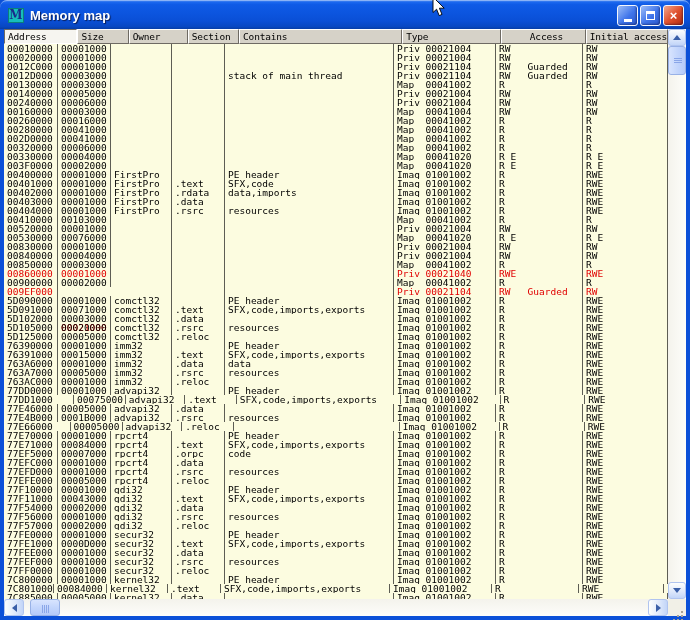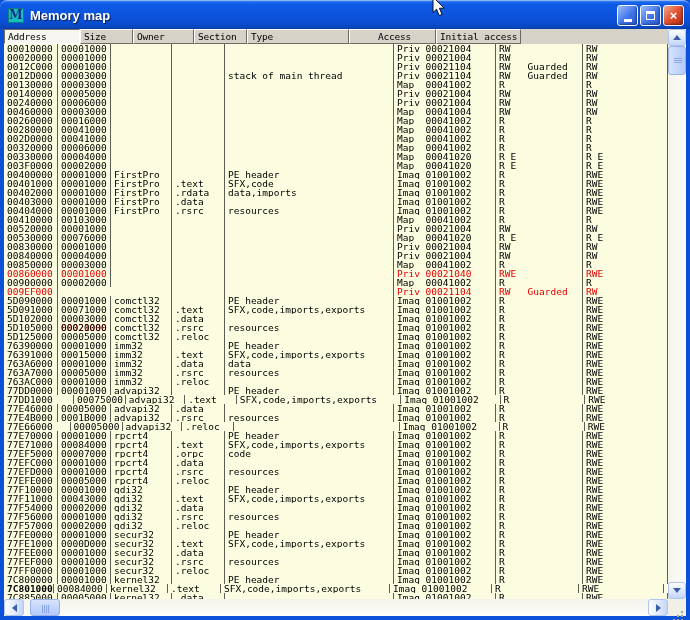--- a/index.html
+++ b/index.html
@@ -132,20 +132,21 @@
         </div>
     </div>
   </div>
 
   <div class="client">
     <div class="header-row" id="header-row">
         <div class="hcell selected" style="width: 76px;">Address</div>
         <div class="hcell" style="width: 53px;">Size</div>
         <div class="hcell" style="width: 61px;">Owner</div>
         <div class="hcell" style="width: 53px;">Section</div>
+        <div class="hcell" style="width: 169px;">Contains</div>
         <div class="hcell" style="width: 102px;">Type</div>
         <div class="hcell" style="width: 87px; padding-left: 28px;">Access</div>
         <div class="hcell" style="width: 85px;">Initial access</div>
       </div>
     <div class="rows" id="rows">
         <div class="row">
           <div class="cell" style="width: 54px;">00010000</div>
           <div class="cell" style="width: 53px;">00001000</div>
           <div class="cell" style="width: 61px;"></div>
           <div class="cell" style="width: 53px;"></div>
@@ -208,21 +209,21 @@
           <div class="cell" style="width: 54px;">00240000</div>
           <div class="cell" style="width: 53px;">00006000</div>
           <div class="cell" style="width: 61px;"></div>
           <div class="cell" style="width: 53px;"></div>
           <div class="cell" style="width: 169px;"></div>
           <div class="cell" style="width: 102px;">Priv 00021004</div>
           <div class="cell" style="width: 87px;">RW</div>
           <div class="cell" style="width: 85px;">RW</div>
         </div>
         <div class="row">
-          <div class="cell" style="width: 54px;">00460000</div>
+          <div class="cell" style="width: 54px;">00160000</div>
           <div class="cell" style="width: 53px;">00003000</div>
           <div class="cell" style="width: 61px;"></div>
           <div class="cell" style="width: 53px;"></div>
           <div class="cell" style="width: 169px;"></div>
           <div class="cell" style="width: 102px;">Map  00041004</div>
           <div class="cell" style="width: 87px;">RW</div>
           <div class="cell" style="width: 85px;">RW</div>
         </div>
         <div class="row">
           <div class="cell" style="width: 54px;">00260000</div>
@@ -738,21 +739,21 @@
           <div class="cell" style="width: 54px;">7C800000</div>
           <div class="cell" style="width: 53px;">00001000</div>
           <div class="cell" style="width: 61px;">kernel32</div>
           <div class="cell" style="width: 53px;"></div>
           <div class="cell" style="width: 169px;">PE header</div>
           <div class="cell" style="width: 102px;">Imag 01001002</div>
           <div class="cell" style="width: 87px;">R</div>
           <div class="cell" style="width: 85px;">RWE</div>
         </div>
         <div class="row">
-          <div class="cell" style="width: 50px; font-weight: bold;">7C801000</div>
+          <div class="cell" style="width: 50px;">7C801000</div>
           <div class="cell" style="width: 53px;">00084000</div>
           <div class="cell" style="width: 61px;">kernel32</div>
           <div class="cell" style="width: 53px;">.text</div>
           <div class="cell" style="width: 169px;">SFX,code,imports,exports</div>
           <div class="cell" style="width: 102px;">Imag 01001002</div>
           <div class="cell" style="width: 87px;">R</div>
           <div class="cell" style="width: 85px;">RWE</div>
         </div>
         <div class="row">
           <div class="cell" style="width: 54px;">7C885000</div>

